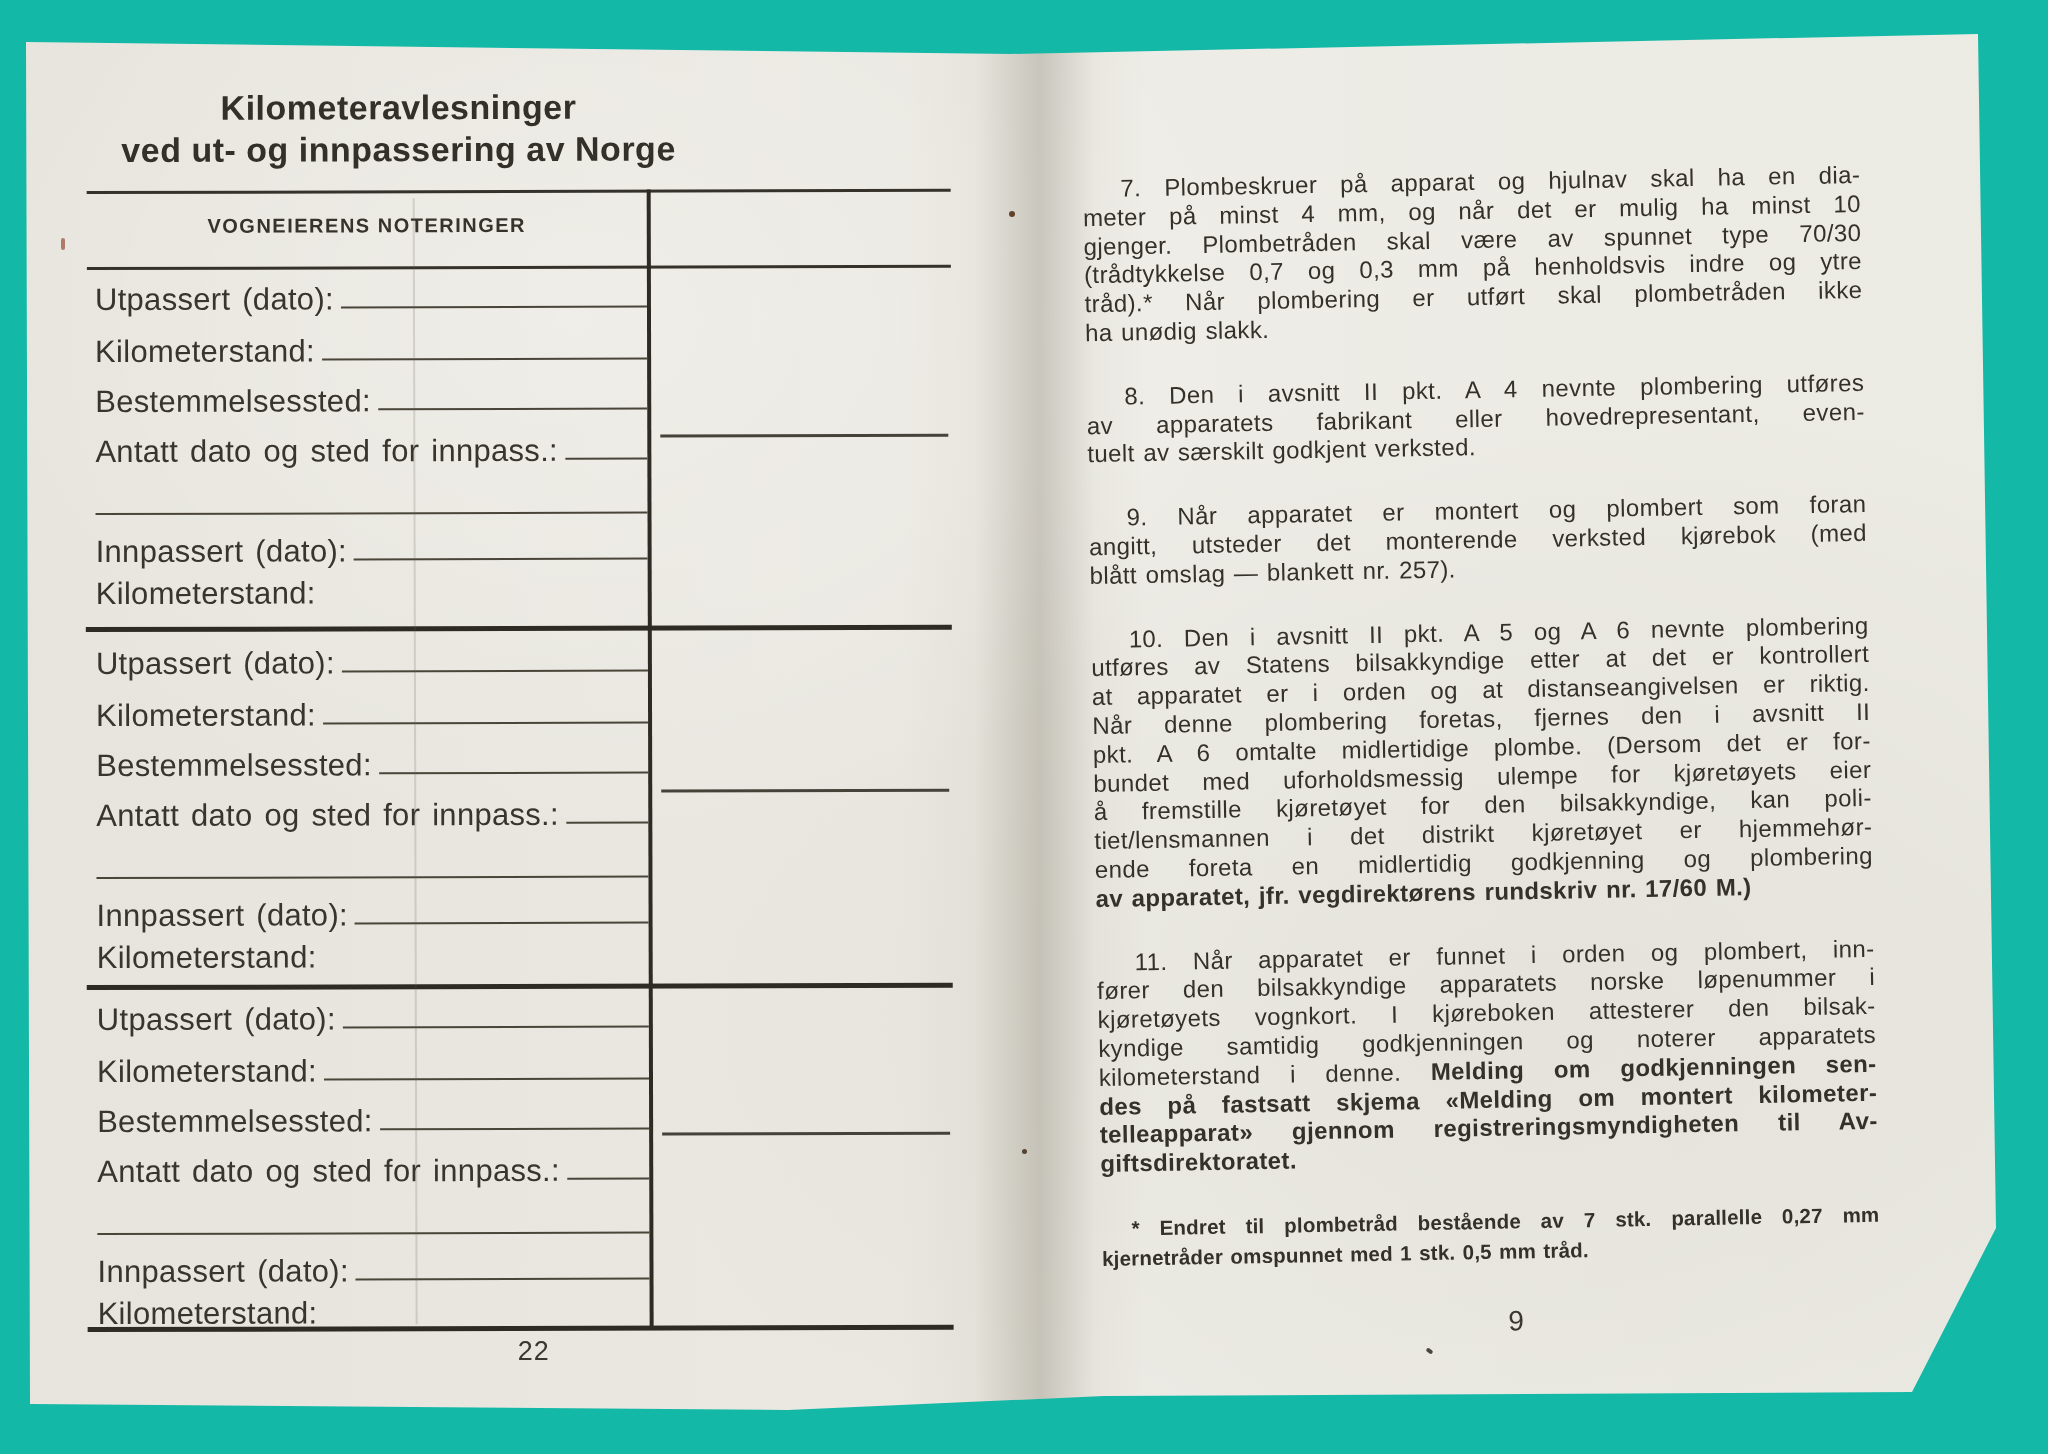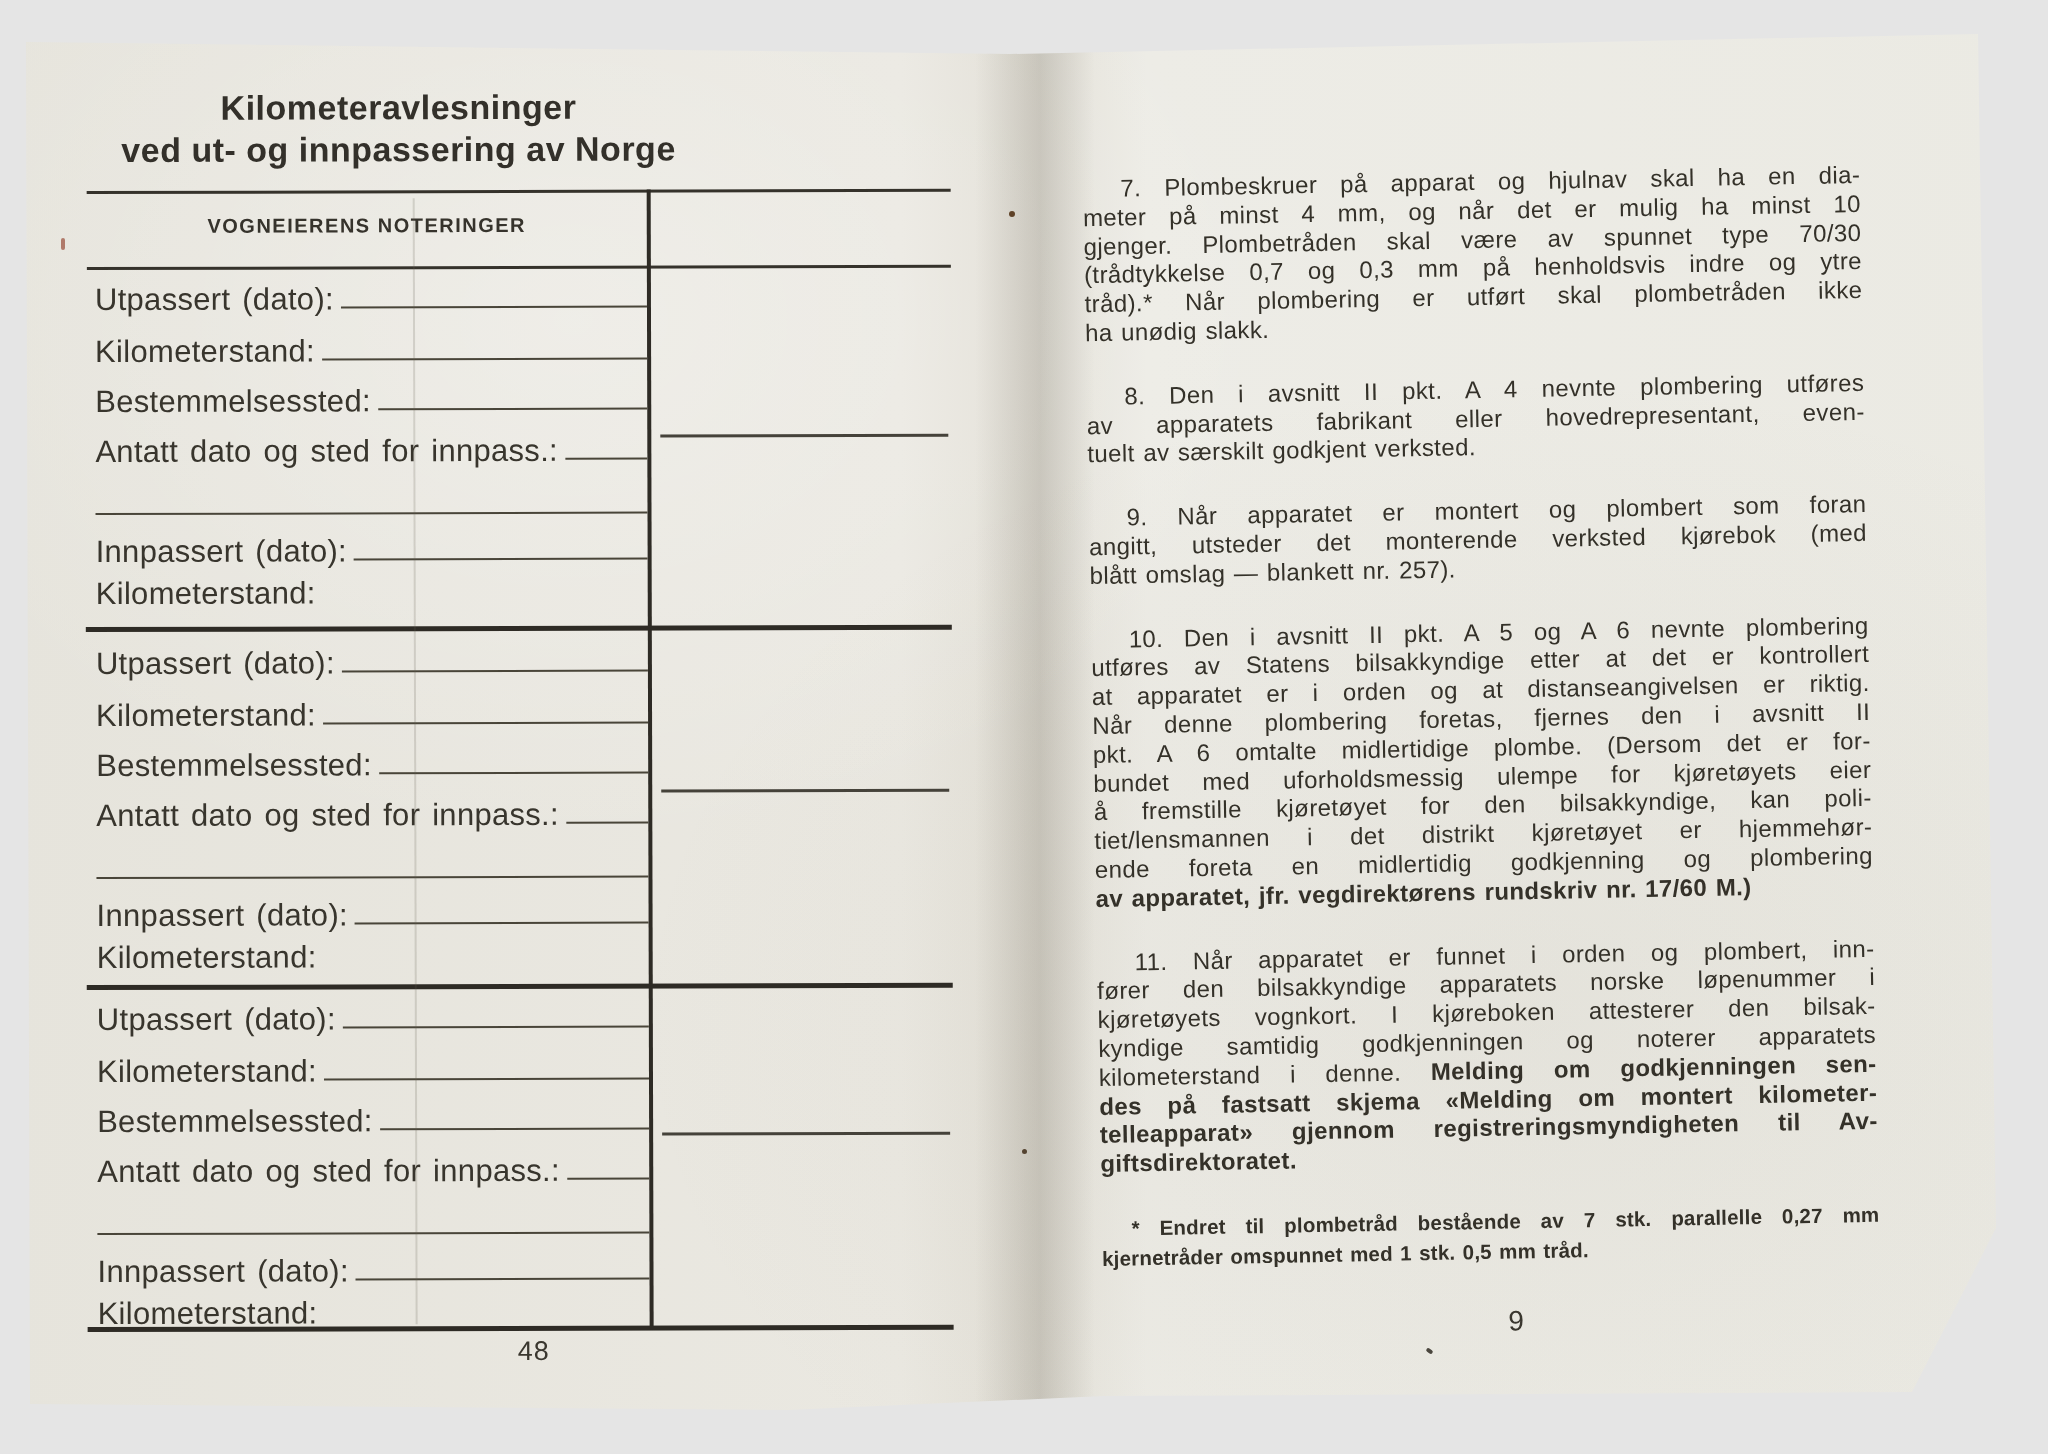--- a/index.html
+++ b/index.html
@@ -1,16 +1,16 @@
 <!DOCTYPE html>
 <html><head>
 <meta charset="utf-8">
 <style>
   html,body{margin:0;padding:0;background:#000;}
-  .stage{position:relative;width:2048px;height:1454px;background:#e5e5e5;overflow:hidden;
+  .stage{position:relative;width:2048px;height:1454px;background:#14b8a6;overflow:hidden;
          font-family:"Liberation Sans","DejaVu Sans",sans-serif;color:#37342d;}
   .paper{position:absolute;inset:0;
     background:
       radial-gradient(1200px 900px at 28% 22%, rgba(255,255,255,0.28), rgba(255,255,255,0) 60%),
       radial-gradient(1400px 1000px at 75% 70%, rgba(125,115,92,0.07), rgba(125,115,92,0) 65%),
       linear-gradient(90deg,#e6e4dc 0%,#eae8e1 44%,#e2dfd6 50.2%,#edece6 56%,#ebeae3 100%);
     clip-path:polygon(26px 42px,1010px 54px,1978px 34px,1996px 1228px,1912px 1392px,1104px 1396px,788px 1410px,30px 1404px);
   }
   .gutter{position:absolute;left:975px;top:40px;width:120px;height:1370px;pointer-events:none;
     background:linear-gradient(90deg,rgba(90,84,70,0) 0%,rgba(90,84,70,0.16) 45%,rgba(90,84,70,0.20) 54%,rgba(90,84,70,0) 100%);}
@@ -150,21 +150,21 @@
           <div class="form-row" style="top: 1294px;">
             <span class="lbl">Kilometerstand:</span>
           </div>
         </div>
 
       <div class="sigline" style="top:435px;"></div>
       <div class="sigline" style="top:790px;"></div>
       <div class="sigline" style="top:1133px;"></div>
 
       <div class="crease"></div>
-      <div class="pagenum" style="left:516px;top:1336px;">48</div>
+      <div class="pagenum" style="left:516px;top:1336px;">22</div>
     </div>
 
     <div class="right-rot">
       <div class="textblock" id="textblock">
           <div class="para">
             <div class="jl"><span class="ind"></span><span>7.  Plombeskruer på apparat og hjulnav skal ha en dia-</span></div>
             <div class="jl"><span>meter på minst 4 mm, og når det er mulig ha minst 10</span></div>
             <div class="jl"><span>gjenger. Plombetråden skal være av spunnet type 70/30</span></div>
             <div class="jl"><span>(trådtykkelse 0,7 og 0,3 mm på henholdsvis indre og ytre</span></div>
             <div class="jl"><span>tråd).* Når plombering er utført skal plombetråden ikke</span></div>

